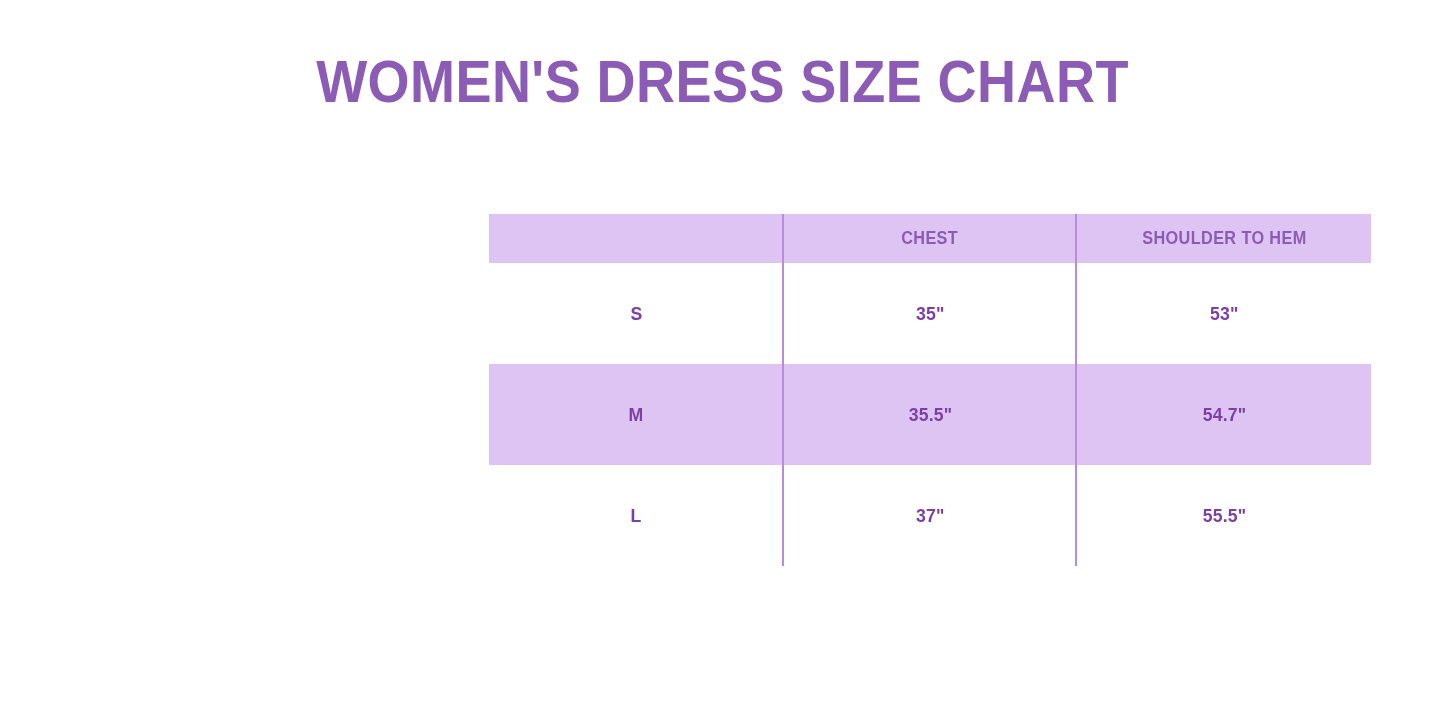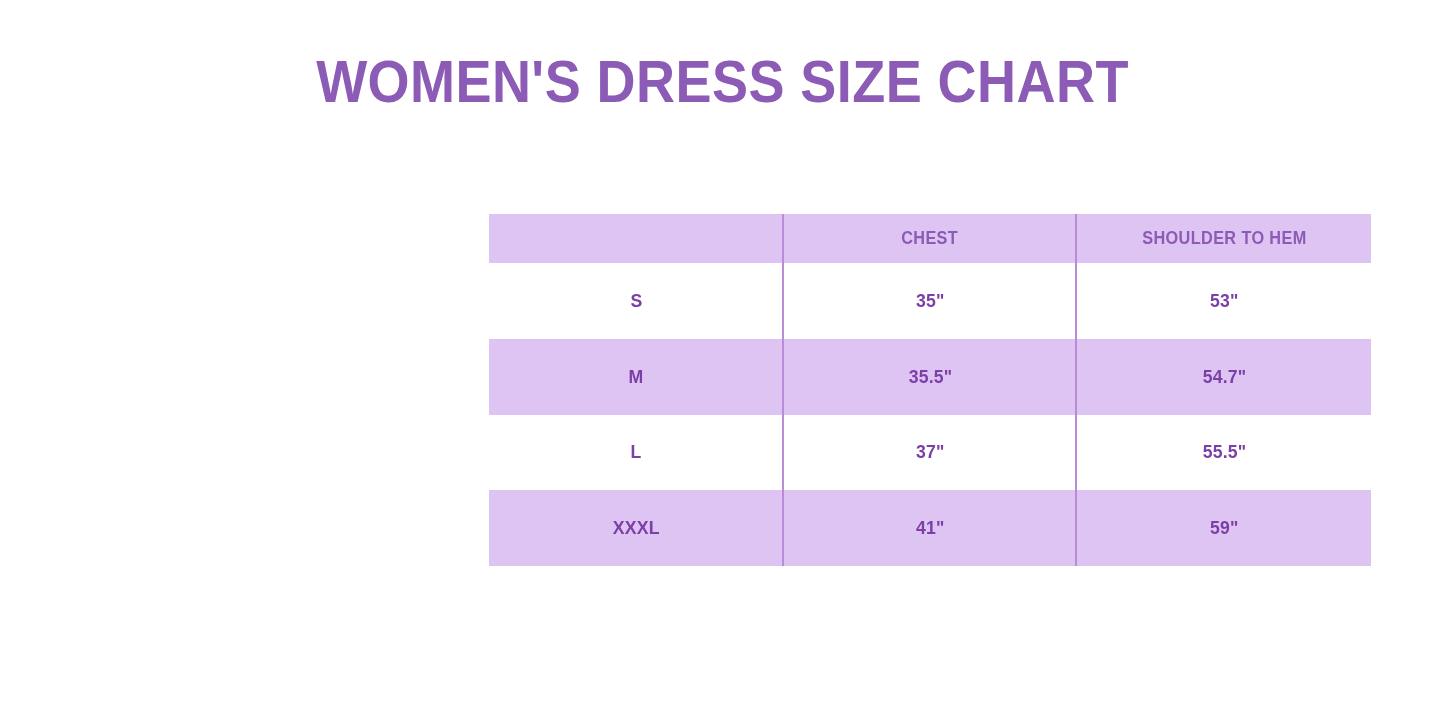--- a/index.html
+++ b/index.html
@@ -160,30 +160,19 @@
         <td>
           <span class="cell-text">37"</span>
         </td>
         <td>
           <span class="cell-text">55.5"</span>
         </td>
       </tr>
 
 
 
-      <tr class="row-alt">
-        <td>
-          <span class="cell-text">XXXL</span>
-        </td>
-        <td>
-          <span class="cell-text">41"</span>
-        </td>
-        <td>
-          <span class="cell-text">59"</span>
-        </td>
-      </tr>
 
     </tbody>
   </table>
 
   <div class="vdivider d1"></div>
   <div class="vdivider d2"></div>
 </div>
 
 </body></html>

